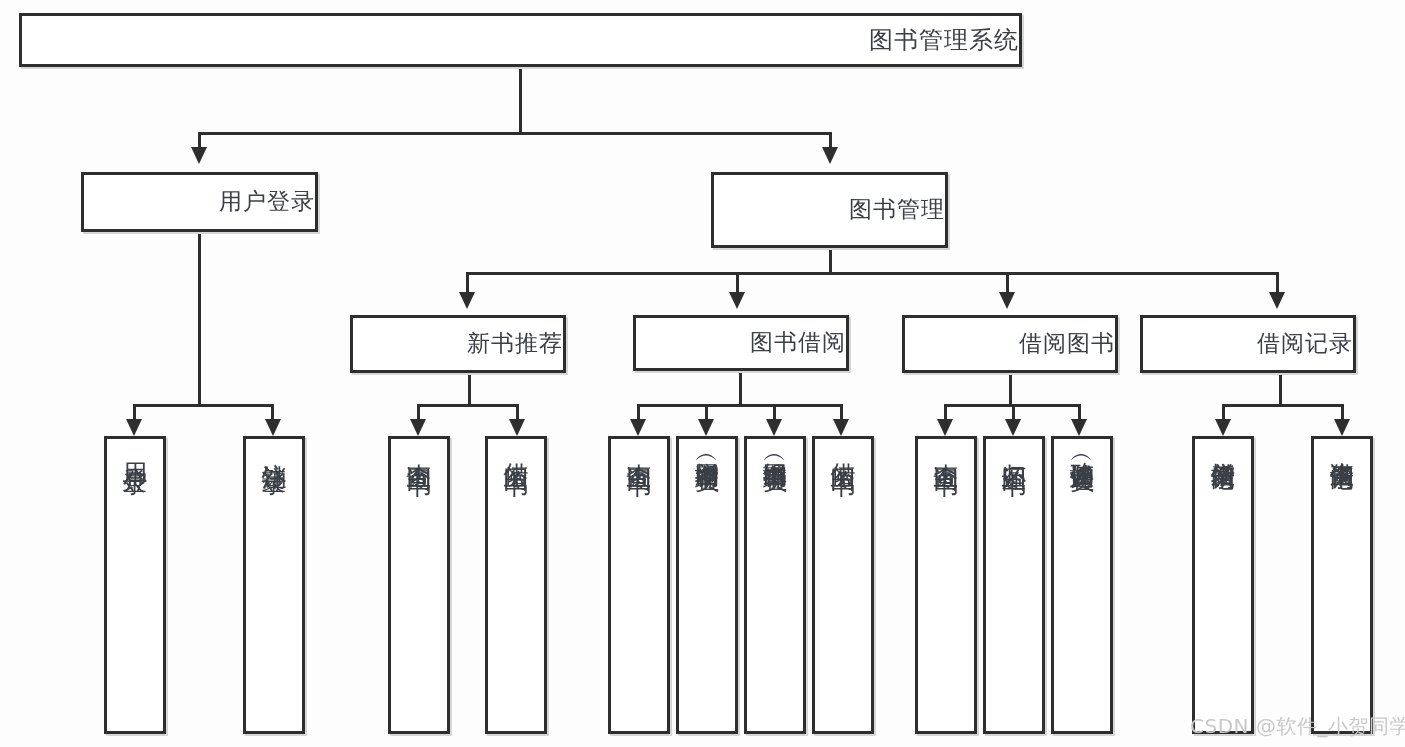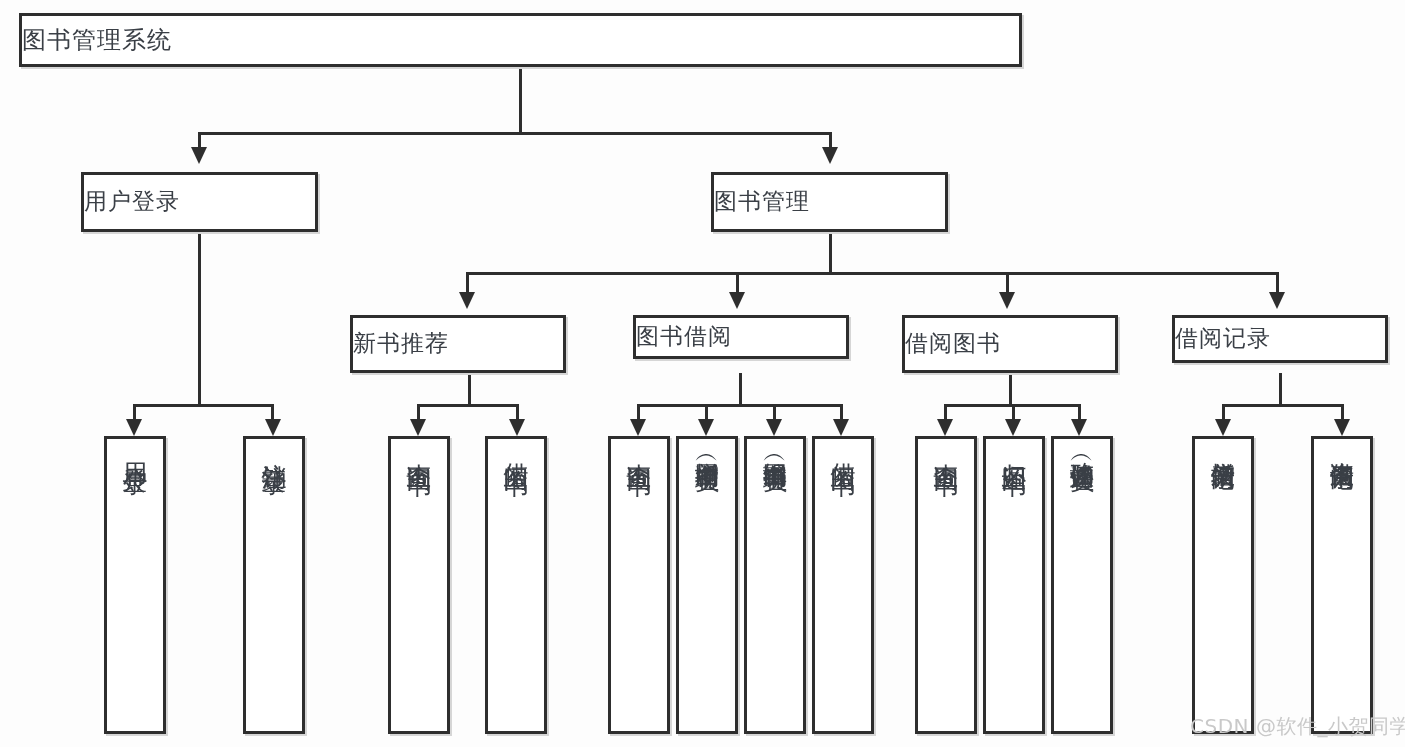--- a/index.html
+++ b/index.html
@@ -18,21 +18,21 @@
 
   
   .node {
     position: absolute;
     box-sizing: border-box;
     background: #ffffff;
     border: 3px solid #2e2e2e;
     box-shadow: 2px 2px 0 0 #d6d6d6;
     display: flex;
     align-items: center;
-    justify-content: flex-start;
+    justify-content: flex-end;
     color: #3a3f46;
     letter-spacing: 1px;
   }
   .node .label {
     display: block;
     text-align: center;
     line-height: 1.18;
   }
 
   
@@ -151,34 +151,34 @@
   <div class="arrow" style="left:1215px; top:419px;"></div>
   <div class="arrow" style="left:1334px; top:419px;"></div>
 
   <div class="node h root" style="left:19px; top:13px; width:1003px; height:54px;">
     <span class="label">图书管理系统</span>
   </div>
 
   <div class="node h" style="left:81px; top:172px; width:237px; height:60px;">
     <span class="label">用户登录</span>
   </div>
-  <div class="node h" style="left:711px; top:172px; width:237px; height:60px;">
+  <div class="node h" style="left:711px; top:172px; width:237px; height:76px;">
     <span class="label">图书管理</span>
   </div>
 
   <div class="node h" style="left:350px; top:315px; width:216px; height:58px;">
     <span class="label">新书推荐</span>
   </div>
-  <div class="node h" style="left:633px; top:315px; width:216px; height:44px;">
+  <div class="node h" style="left:633px; top:315px; width:216px; height:56px;">
     <span class="label">图书借阅</span>
   </div>
   <div class="node h" style="left:902px; top:315px; width:216px; height:58px;">
     <span class="label">借阅图书</span>
   </div>
-  <div class="node h" style="left:1172px; top:315px; width:216px; height:48px;">
+  <div class="node h" style="left:1140px; top:315px; width:216px; height:58px;">
     <span class="label">借阅记录</span>
   </div>
 
   <div class="node v" style="left:104px; top:436px; width:62px; height:298px;">
     <span class="label">用户登录</span>
   </div>
   <div class="node v" style="left:243px; top:436px; width:62px; height:298px;">
     <span class="label">注销登录</span>
   </div>
 

